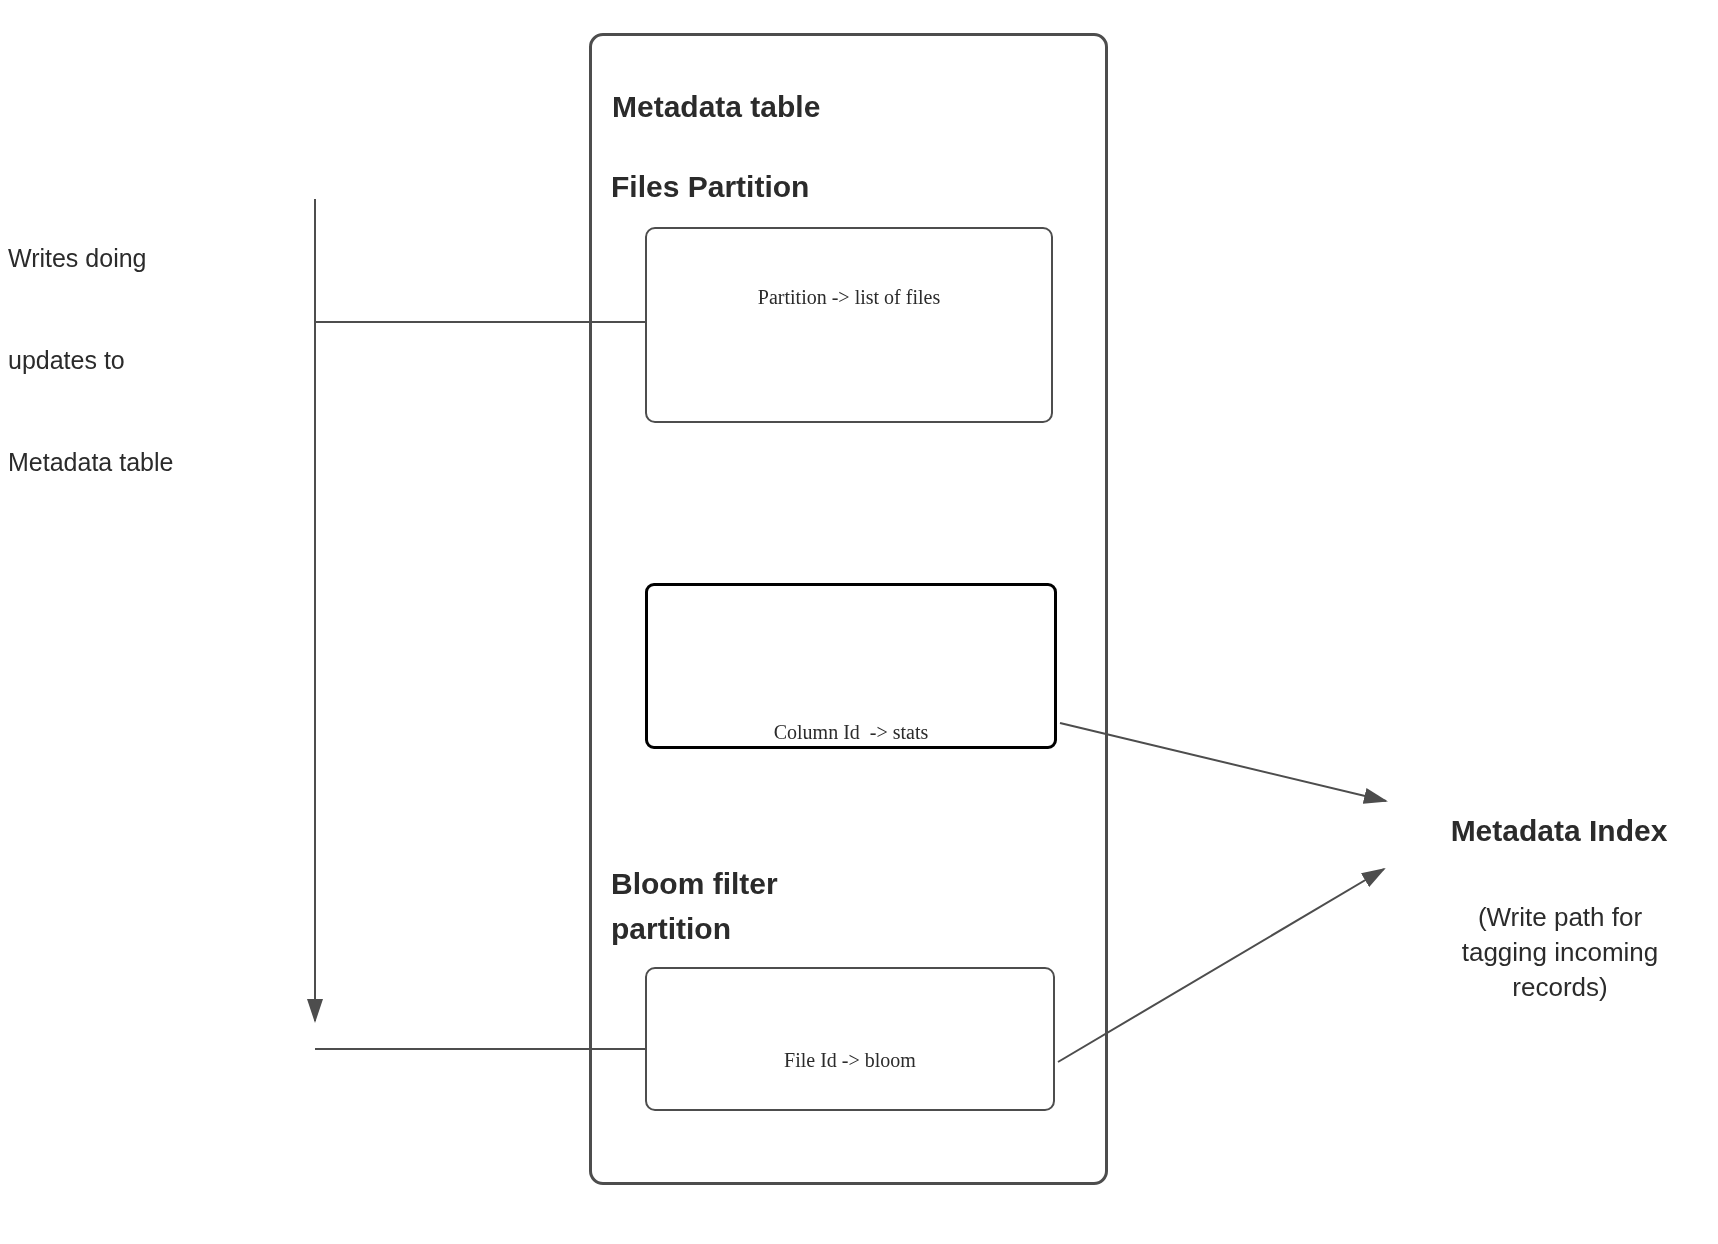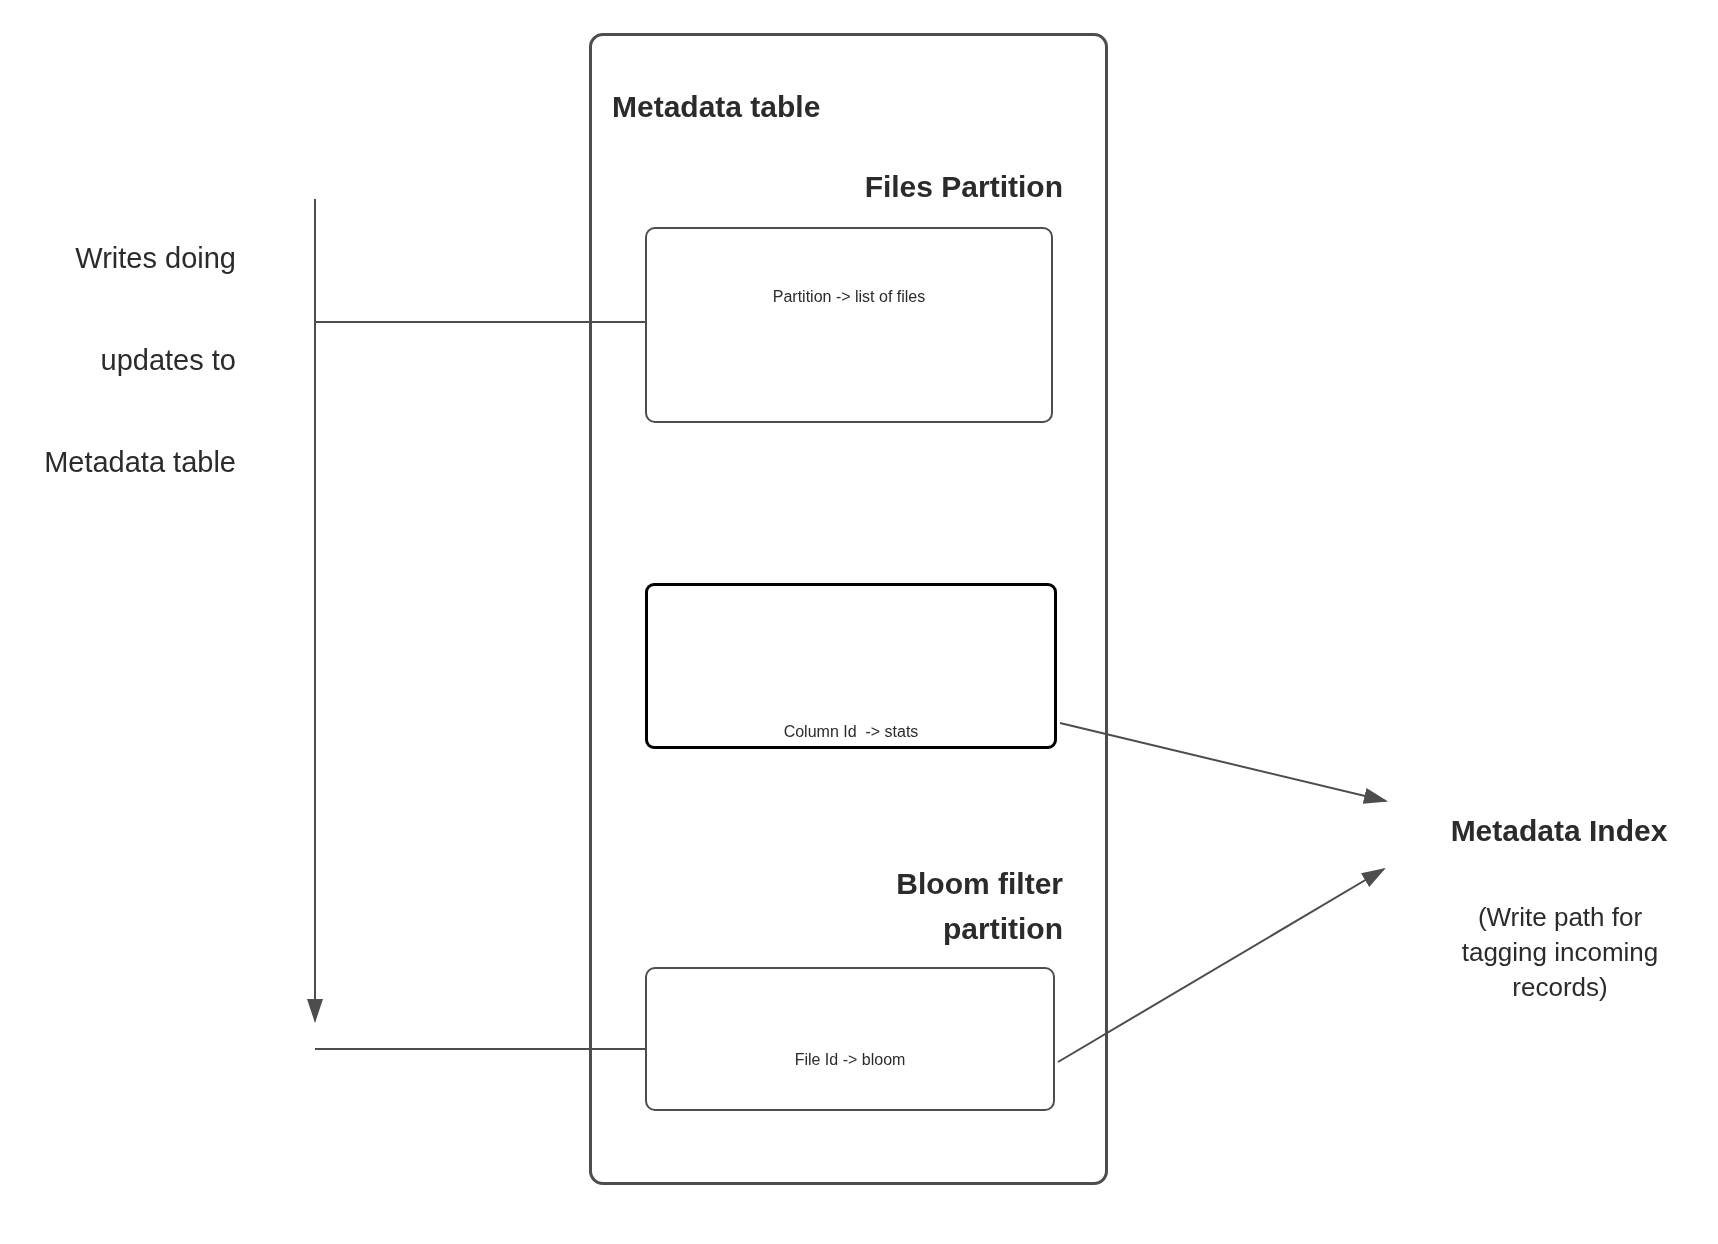--- a/index.html
+++ b/index.html
@@ -25,22 +25,22 @@
     width: 1718px;
     height: 1244px;
     pointer-events: none;
   }
 
   
   .writes-note {
     left: 8px;
     top: 173px;
     width: 228px;
-    text-align: right;
-    font-size: 29px;
+    text-align: left;
+    font-size: 25px;
     line-height: 34px;
     white-space: pre-wrap;
   }
   .writes-note div { white-space: pre-wrap; }
 
   
   .metadata-table-box {
     left: 589px;
     top: 33px;
     width: 519px;
@@ -52,23 +52,23 @@
   }
   .metadata-table-title {
     left: 612px;
     top: 90px;
     font-size: 30px;
     line-height: 34px;
     font-weight: 700;
   }
 
   .section-heading {
-    left: 653px;
+    left: 611px;
     width: 410px;
-    text-align: right;
+    text-align: left;
     font-size: 30px;
     line-height: 45px;
     font-weight: 700;
   }
   .files-heading    { top: 164px; }
   .cs-heading       { top: 475px; }
   .bloom-heading    { top: 861px; }
 
   .inner-box {
     box-sizing: border-box;
@@ -88,23 +88,24 @@
   }
   .bloom-box {
     left: 645px; top: 967px;
     width: 410px; height: 144px;
   }
   .box-label {
     position: absolute;
     left: 0;
     width: 100%;
     text-align: center;
-    font-size: 16px;
+    font-size: 20px;
     line-height: 28px;
     white-space: pre-wrap;
+    font-family: Liberation Serif, serif;
   }
   .box-label div { white-space: pre-wrap; }
   .files-label { top: 54px; }
   .cs-label    { top: 51px; line-height: 38px; }
   .bloom-label { top: 77px; }
 
   
   .metadata-index-title {
     left: 1398px;
     top: 814px;

